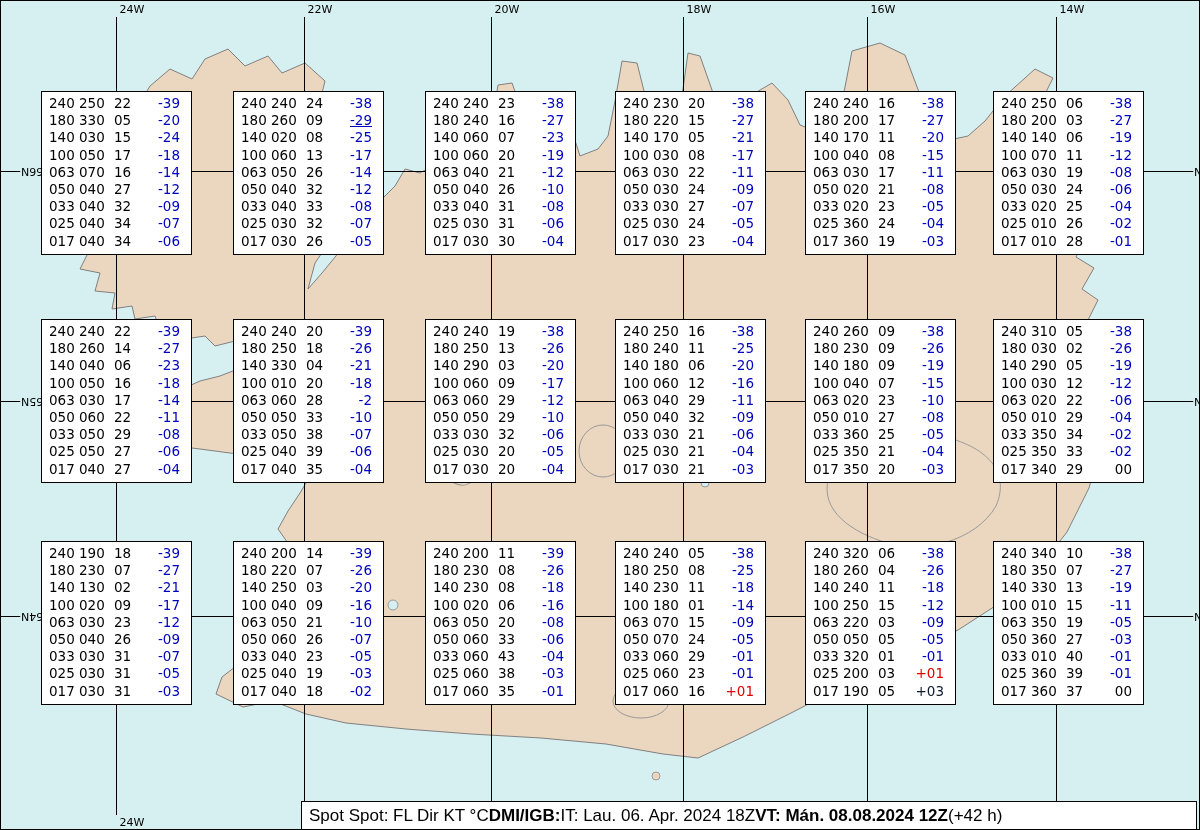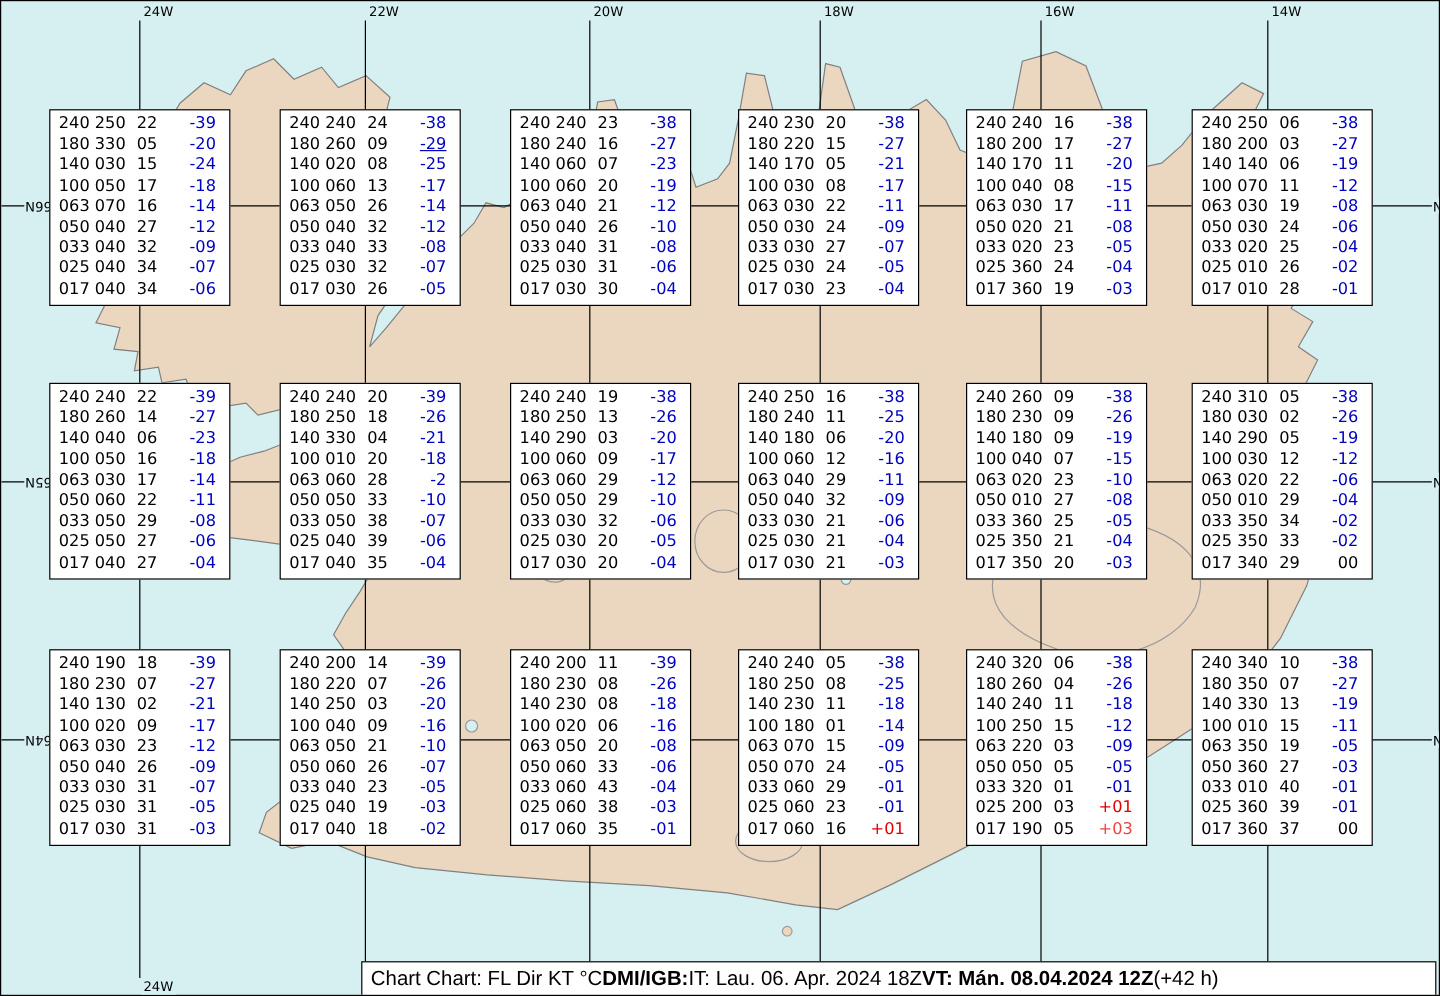--- a/index.html
+++ b/index.html
@@ -283,36 +283,36 @@
       </div>
       <div class="station" style="left: 804px; top: 540px;">
         <div class="srow"><span class="c0">240</span><span class="c1">320</span><span class="c2">06</span><span class="c3" style="color: rgb(0, 0, 191);">-38</span></div>
         <div class="srow"><span class="c0">180</span><span class="c1">260</span><span class="c2">04</span><span class="c3" style="color: rgb(0, 0, 191);">-26</span></div>
         <div class="srow"><span class="c0">140</span><span class="c1">240</span><span class="c2">11</span><span class="c3" style="color: rgb(0, 0, 191);">-18</span></div>
         <div class="srow"><span class="c0">100</span><span class="c1">250</span><span class="c2">15</span><span class="c3" style="color: rgb(0, 0, 191);">-12</span></div>
         <div class="srow"><span class="c0">063</span><span class="c1">220</span><span class="c2">03</span><span class="c3" style="color: rgb(0, 0, 191);">-09</span></div>
         <div class="srow"><span class="c0">050</span><span class="c1">050</span><span class="c2">05</span><span class="c3" style="color: rgb(0, 0, 191);">-05</span></div>
         <div class="srow"><span class="c0">033</span><span class="c1">320</span><span class="c2">01</span><span class="c3" style="color: rgb(0, 0, 191);">-01</span></div>
         <div class="srow"><span class="c0">025</span><span class="c1">200</span><span class="c2">03</span><span class="c3" style="color: rgb(224, 0, 0);">+01</span></div>
-        <div class="srow"><span class="c0">017</span><span class="c1">190</span><span class="c2">05</span><span class="c3" style="color: #ef4444;">+03</span></div>
+        <div class="srow"><span class="c0">017</span><span class="c1">190</span><span class="c2">05</span><span class="c3" style="color: #0f172a;">+03</span></div>
       </div>
       <div class="station" style="left: 992px; top: 540px;">
         <div class="srow"><span class="c0">240</span><span class="c1">340</span><span class="c2">10</span><span class="c3" style="color: rgb(0, 0, 191);">-38</span></div>
         <div class="srow"><span class="c0">180</span><span class="c1">350</span><span class="c2">07</span><span class="c3" style="color: rgb(0, 0, 191);">-27</span></div>
         <div class="srow"><span class="c0">140</span><span class="c1">330</span><span class="c2">13</span><span class="c3" style="color: rgb(0, 0, 191);">-19</span></div>
         <div class="srow"><span class="c0">100</span><span class="c1">010</span><span class="c2">15</span><span class="c3" style="color: rgb(0, 0, 191);">-11</span></div>
         <div class="srow"><span class="c0">063</span><span class="c1">350</span><span class="c2">19</span><span class="c3" style="color: rgb(0, 0, 191);">-05</span></div>
         <div class="srow"><span class="c0">050</span><span class="c1">360</span><span class="c2">27</span><span class="c3" style="color: rgb(0, 0, 191);">-03</span></div>
         <div class="srow"><span class="c0">033</span><span class="c1">010</span><span class="c2">40</span><span class="c3" style="color: rgb(0, 0, 191);">-01</span></div>
         <div class="srow"><span class="c0">025</span><span class="c1">360</span><span class="c2">39</span><span class="c3" style="color: rgb(0, 0, 191);">-01</span></div>
         <div class="srow"><span class="c0">017</span><span class="c1">360</span><span class="c2">37</span><span class="c3" style="color: rgb(0, 0, 0);">00</span></div>
       </div>
     </div>
 
   <div id="footer">
-      <span class="seg">Chart Chart: FL Dir KT °C </span>
+      <span class="seg">Spot Spot: FL Dir KT °C </span>
       <span class="seg-bold">DMI/IGB:</span>
       <span class="seg"> IT: Lau. 06. Apr. 2024 18Z </span>
-      <span class="seg-bold">VT: Mán. 08.04.2024 12Z</span>
+      <span class="seg-bold">VT: Mán. 08.08.2024 12Z</span>
       <span class="seg"> (+42 h)</span>
     </div>
 
 </div>
 
 </body></html>

